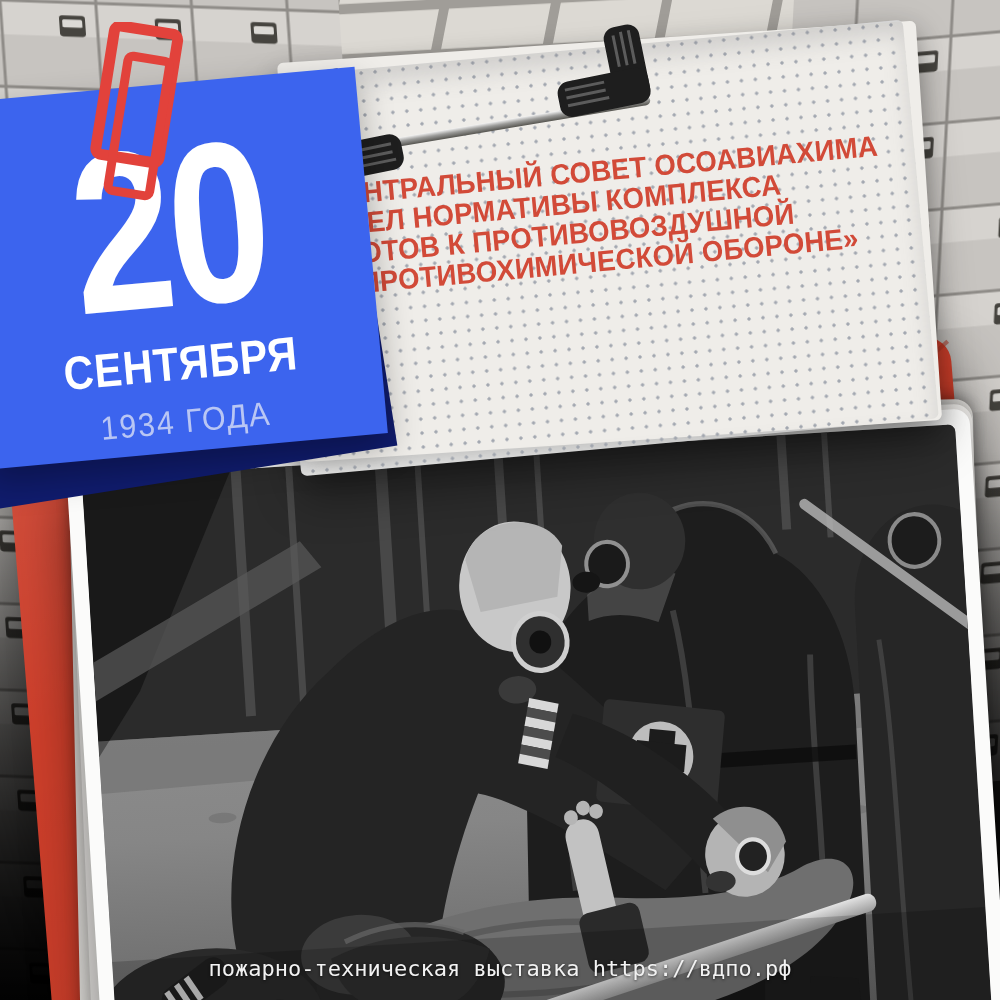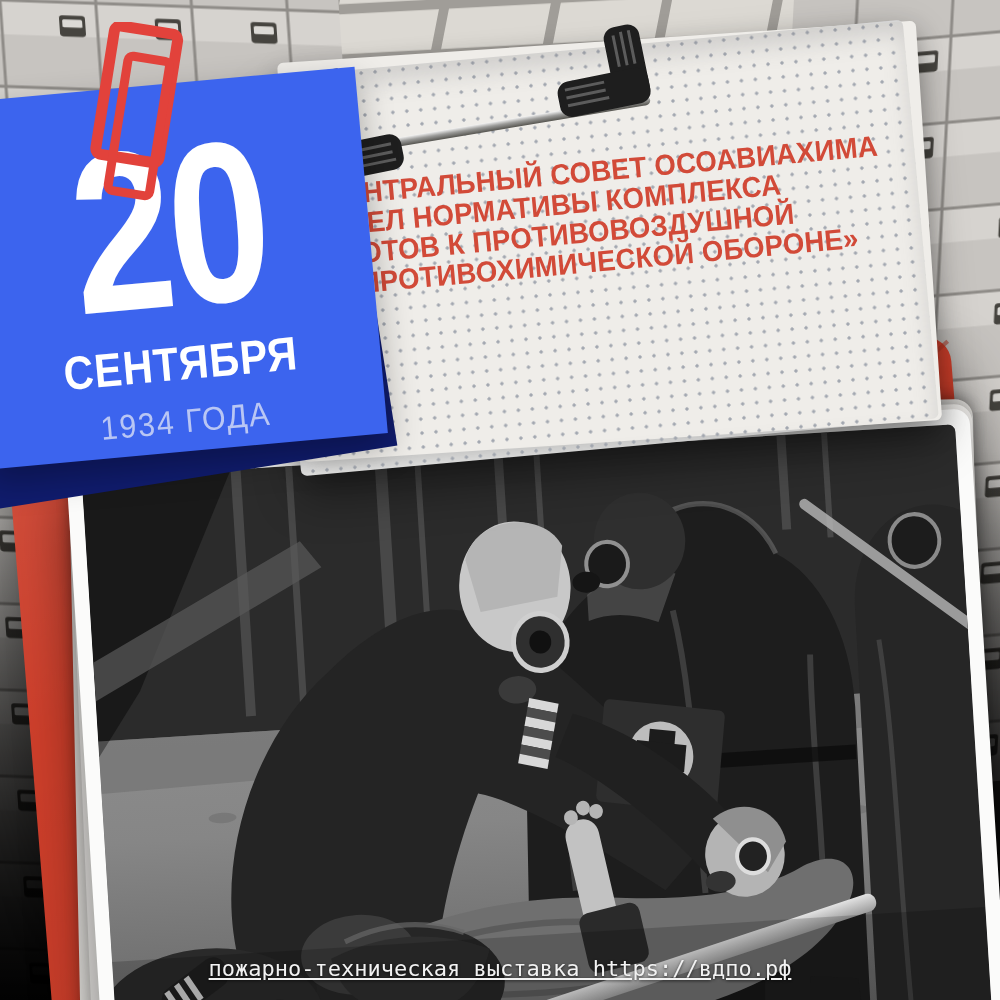--- a/index.html
+++ b/index.html
@@ -83,21 +83,20 @@
     box-shadow:0 26px 60px rgba(0,0,0,.5);padding:15px;box-sizing:border-box;
   }
   .photoimg{width:100%;height:100%;border-radius:8px;overflow:hidden;background:#777;}
   .photoimg svg{display:block;width:100%;height:100%;}
   
   .caption{
     left:50%;top:956px;transform:translateX(-50%);z-index:9;
     font-family:"DejaVu Sans Mono","Liberation Mono",monospace;
     font-size:22px;color:#f2f2f2;white-space:nowrap;
     text-shadow:0 1px 3px rgba(0,0,0,.65);
-    text-decoration:underline;
   }
 </style>
 </head>
 <body>
 
 <div class="canvas">
 
   <div class="abs bg">
     <svg viewBox="0 0 1000 1000" width="1000" height="1000">
       <defs>

